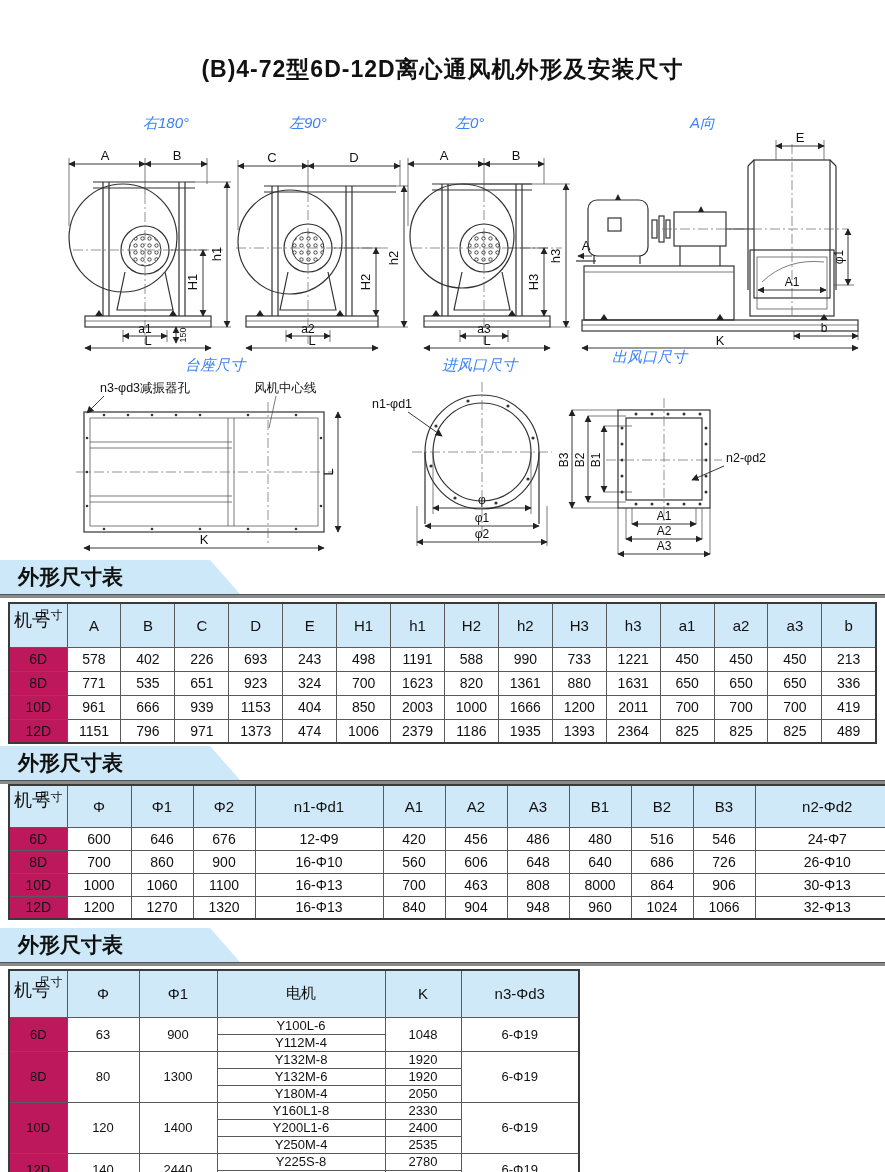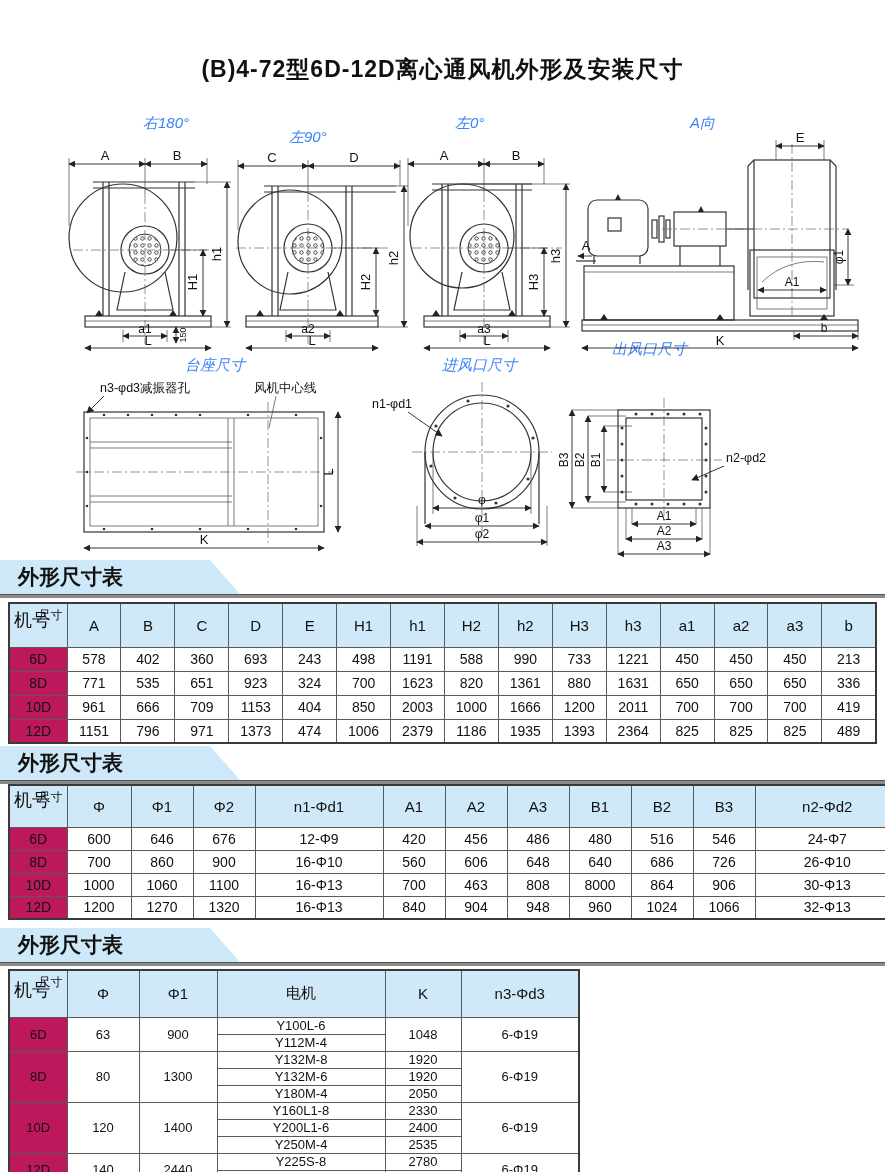--- a/index.html
+++ b/index.html
@@ -53,26 +53,26 @@
       <marker id="arr" viewBox="0 0 10 10" refX="9" refY="5" markerWidth="8" markerHeight="8" orient="auto-start-reverse">
         <path d="M0,0 L10,5 L0,10 z" fill="#222"></path>
       </marker>
       <pattern id="dots" width="7" height="7" patternUnits="userSpaceOnUse">
         <circle cx="3.5" cy="3.5" r="1.7" fill="none" stroke="#333" stroke-width="0.9"></circle>
       </pattern>
     </defs>
   </svg>
 
   <div class="dtitle" style="left:143px;top:70px;">右180°</div>
-  <div class="dtitle" style="left:289px;top:84px;">左90°</div>
+  <div class="dtitle" style="left:289px;top:70px;">左90°</div>
   <div class="dtitle" style="left:455px;top:70px;">左0°</div>
   <div class="dtitle" style="left:690px;top:70px;">A向</div>
   <div class="dtitle" style="left:185px;top:312px;">台座尺寸</div>
   <div class="dtitle" style="left:442px;top:312px;">进风口尺寸</div>
-  <div class="dtitle" style="left:612px;top:296px;">出风口尺寸</div>
+  <div class="dtitle" style="left:612px;top:304px;">出风口尺寸</div>
 
   <svg class="svgbox" style="left:55px;top:86px;" width="190" height="222" viewBox="0 0 190 222">
     <circle class="o" cx="68" cy="108" r="54"></circle>
     <path class="o" d="M38,52 H140 M38,58 H140 M48,52 V186 M54,52 V186 M124,52 V186 M130,52 V186"></path>
     <path class="o" d="M70,142 L62,180 L118,180 L110,142"></path>
     <rect class="o" x="30" y="186" width="126" height="11"></rect>
     <path class="t" d="M30,191 H156"></path>
     <path d="M40,186 l4,-6 l4,6 z" fill="#222"></path>
     <path d="M114,186 l4,-6 l4,6 z" fill="#222"></path>
     <circle class="o" cx="90" cy="120" r="24"></circle>
@@ -334,21 +334,21 @@
             <th>a2</th>
             <th>a3</th>
             <th>b</th>
           </tr>
       </thead>
       <tbody>
           <tr>
             <td class="lab">6D</td>
             <td>578</td>
             <td>402</td>
-            <td>360</td>
+            <td>226</td>
             <td>693</td>
             <td>243</td>
             <td>498</td>
             <td>1191</td>
             <td>588</td>
             <td>990</td>
             <td>733</td>
             <td>1221</td>
             <td>450</td>
             <td>450</td>
@@ -370,21 +370,21 @@
             <td>1631</td>
             <td>650</td>
             <td>650</td>
             <td>650</td>
             <td>336</td>
           </tr>
           <tr>
             <td class="lab">10D</td>
             <td>961</td>
             <td>666</td>
-            <td>709</td>
+            <td>939</td>
             <td>1153</td>
             <td>404</td>
             <td>850</td>
             <td>2003</td>
             <td>1000</td>
             <td>1666</td>
             <td>1200</td>
             <td>2011</td>
             <td>700</td>
             <td>700</td>

